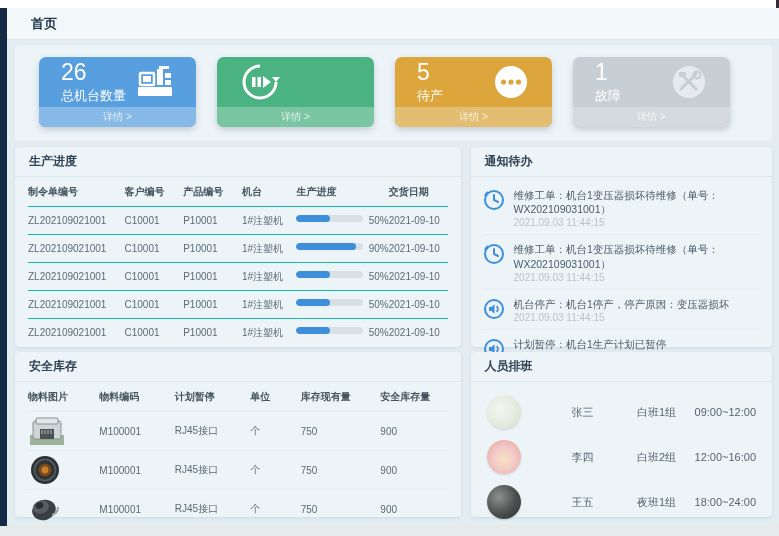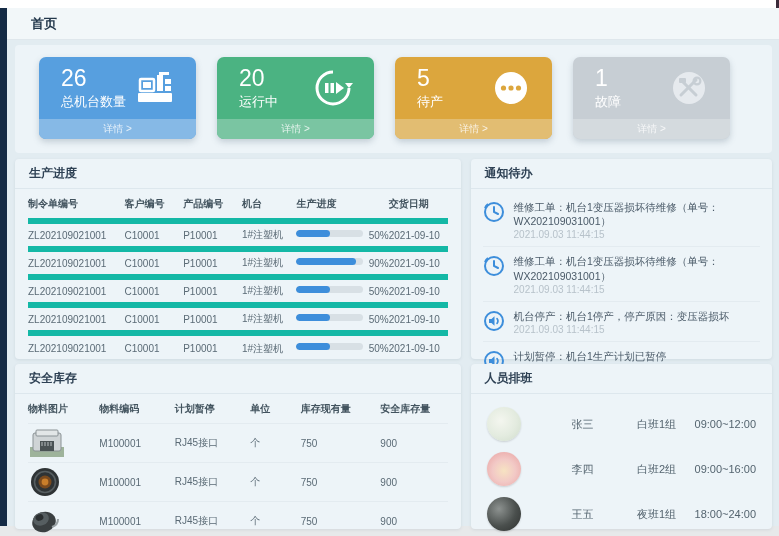--- a/index.html
+++ b/index.html
@@ -15,21 +15,21 @@
 
   .content { position:absolute; left:7px; top:8px; width:772px; height:518px; background:#e2ecf1; }
 
   .tab-bar { height:32px; background:#f2f7f9; border-bottom:1px solid #dfe7ec; display:flex; align-items:center; padding-left:24px; }
   .tab-label { font-size:13px; font-weight:bold; color:#23384c; }
 
   .main { padding:5px 7px 0 8px; }
 
   
   .cards-panel { background:#edf4f8; border-radius:4px; padding:12px 20px 14px 24px; display:flex; gap:21px; }
-  .card { width:157px; height:82px; border-radius:7px; overflow:hidden; box-shadow:0 3px 6px rgba(100,120,135,.30); color:#fff; display:flex; flex-direction:column; }
+  .card { width:157px; height:70px; border-radius:7px; overflow:hidden; box-shadow:0 3px 6px rgba(100,120,135,.30); color:#fff; display:flex; flex-direction:column; }
   .card-body { flex:1; display:flex; align-items:center; justify-content:space-between; padding:0 20px 0 22px; }
   .card-num { font-size:23px; line-height:26px; }
   .card-label { font-size:13px; margin-top:2px; }
   .card-footer { height:20px; font-size:10px; text-align:center; line-height:20px; color:rgba(255,255,255,.8); } .card-blue  { background:#579fdf; } .card-blue  .card-footer { background:#86b9e6; }
   .card-green { background:#4bb382; } .card-green .card-footer { background:#7ac5a2; }
   .card-orange{ background:#dca63d; } .card-orange .card-footer { background:#e2bd72; }
   .card-gray  { background:#c7ced4; } .card-gray .card-footer { background:#d4dade; }
   .card-icon { width:42px; height:42px; flex-shrink:0; }
 
   
@@ -40,21 +40,21 @@
   .panel-hd { height:30px; display:flex; align-items:center; padding:0 14px; font-size:12px; font-weight:bold; color:#2e4154; border-bottom:1px solid #dde7ed; }
   .p-prod { height:200px; }
   .p-notif { height:200px; }
   .p-inv { height:165px; }
   .p-sched { height:165px; }
 
   table { width:100%; border-collapse:collapse; table-layout:fixed; }
   th { font-size:10px; color:#43545f; text-align:left; font-weight:bold; padding:8px 0 7px 0; }
   td { font-size:10px; color:#5a6a75; padding:0; }
   .prod-table { padding:0 13px; }
-  .prod-table tr.data-row td { height:28px; border-top:6px solid #14b8a6; }
+  .prod-table tr.data-row td { height:28px; border-top:1px solid #14b8a6; }
   .inv-table tr.data-row td { height:39px; border-top:1px solid #e3ebf0; }
 
   .pbar-wrap { display:flex; align-items:flex-start; gap:6px; }
   .pbar { width:68px; height:7px; border-radius:4px; background:#d8e0e5; overflow:hidden; }
   .pbar-fill { height:100%; background:#3d8edb; border-radius:4px; }
   .pct { font-size:10px; color:#5a6a75; }
 
   
   .notif-list { padding:4px 12px 0 12px; }
   .notif-item { display:flex; gap:9px; padding:7px 0 6px 0; border-bottom:1px solid #e3ebf0; }
@@ -110,24 +110,20 @@
             <rect x="31" y="12" width="6" height="5" fill="#fff"></rect>
             <rect x="31" y="19" width="6" height="5" fill="#fff"></rect>
             <rect x="25" y="5" width="10" height="3" fill="#fff"></rect>
           </svg>
         </div>
         <div class="card-footer">详情 &gt;</div>
       </div>
 
       <div class="card card-green">
         <div class="card-body">
-          <div>
-            <div class="card-num">20</div>
-            <div class="card-label">运行中</div>
-          </div>
           <svg class="card-icon" viewBox="0 0 42 42">
             <path d="M21 5 a16 16 0 1 0 16 16" fill="none" stroke="#fff" stroke-width="3"></path>
             <path d="M37 21 l-4 -5 h8 z" fill="#fff"></path>
             <rect x="13" y="16" width="3.5" height="10" fill="#fff"></rect>
             <rect x="18.5" y="16" width="3.5" height="10" fill="#fff"></rect>
             <path d="M24 15 l8 6 l-8 6 z" fill="#fff"></path>
           </svg>
         </div>
         <div class="card-footer">详情 &gt;</div>
       </div>
@@ -422,21 +418,21 @@
               <div class="avatar avatar-1"></div>
               <div class="sched-name">张三</div>
               <div class="sched-shift">白班1组</div>
               <div class="sched-time">09:00~12:00</div>
             </div>
 
             <div class="sched-row">
               <div class="avatar avatar-2"></div>
               <div class="sched-name">李四</div>
               <div class="sched-shift">白班2组</div>
-              <div class="sched-time">09:00~16:00</div>
+              <div class="sched-time">12:00~16:00</div>
             </div>
 
             <div class="sched-row">
               <div class="avatar avatar-3"></div>
               <div class="sched-name">王五</div>
               <div class="sched-shift">夜班1组</div>
               <div class="sched-time">18:00~24:00</div>
             </div>
 
           </div>

